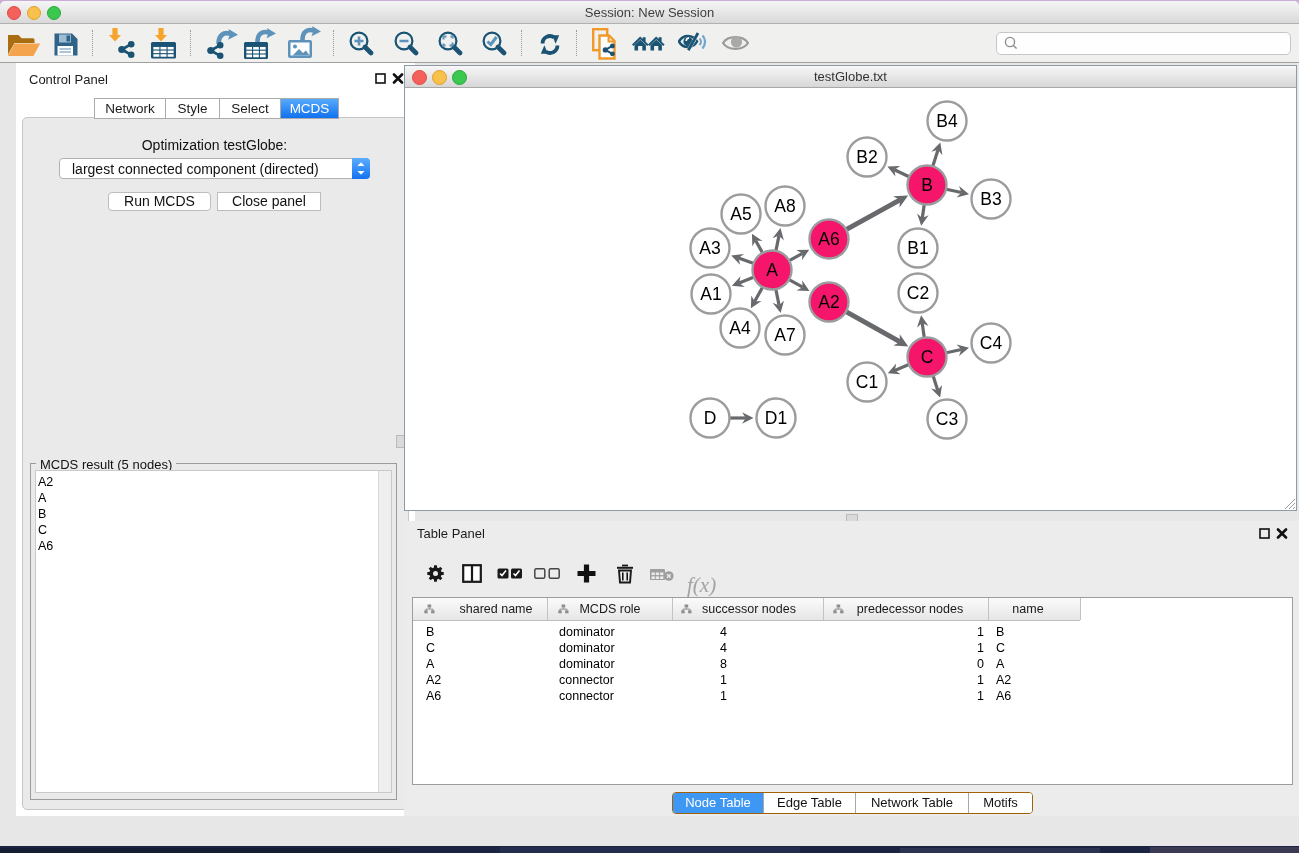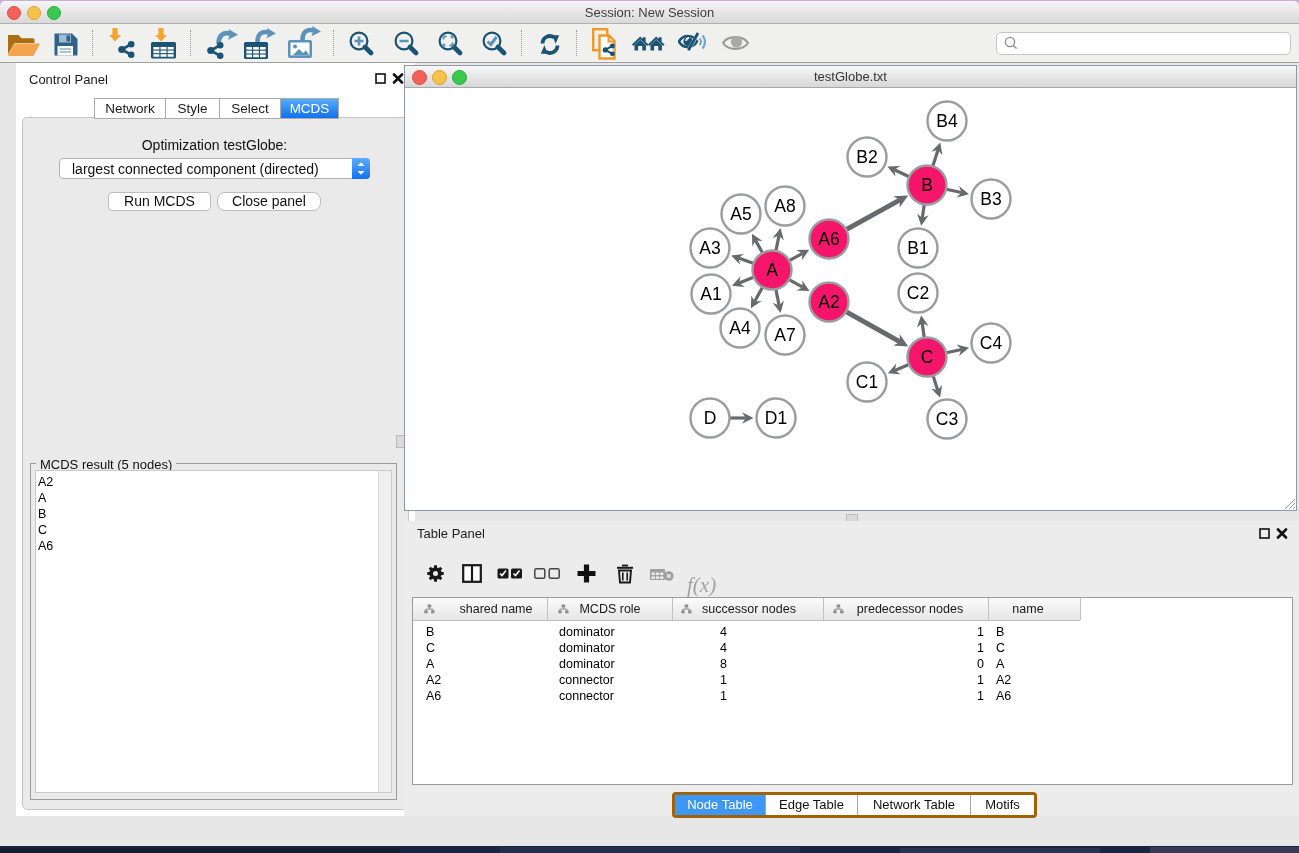--- a/index.html
+++ b/index.html
@@ -201,21 +201,21 @@
 </div>
 <div class="abs" style="left:6px;top:74px;width:385px;text-align:center;font-size:14px;color:#111">Optimization testGlobe:</div>
 <div class="abs" style="left:43px;top:95px;width:311px;height:21px;background:#fff;border:1px solid #b2b2b2;border-radius:4px;box-sizing:border-box">
         <div style="position:absolute;left:12px;top:0;font-size:14px;color:#111;line-height:20px">largest connected component (directed)</div>
         <div style="position:absolute;right:-1px;top:-1px;width:18px;height:21px;background:linear-gradient(#5cacfe,#1372f0);border-radius:0 4px 4px 0"><svg width="18" height="21" viewBox="0 0 18 21">
             <path d="M5.5 8 L9 4.2 L12.5 8 Z" fill="#fff"></path>
             <path d="M5.5 13 L9 16.8 L12.5 13 Z" fill="#fff"></path>
           </svg></div>
       </div>
 <div class="abs" style="left:92px;top:129px;width:103px;height:19px;background:#fff;border:1px solid #bdbdbd;border-radius:4px;box-sizing:border-box;font-size:14px;text-align:center;line-height:17px;color:#111">Run MCDS</div>
-<div class="abs" style="left:201px;top:129px;width:104px;height:19px;background:#fff;border:1px solid #bdbdbd;border-radius:8px;box-sizing:border-box;font-size:14px;text-align:center;line-height:17px;color:#111">Close panel</div>
+<div class="abs" style="left:201px;top:129px;width:104px;height:19px;background:#fff;border:1px solid #bdbdbd;border-radius:0;box-sizing:border-box;font-size:14px;text-align:center;line-height:17px;color:#111">Close panel</div>
 <div class="abs" style="left:14px;top:400px;width:367px;height:337px;border:1px solid #9b9b9b;box-sizing:border-box"></div>
 <div class="abs" style="left:20px;top:394px;background:#eaeaea;padding:0 4px;font-size:13px;color:#111">MCDS result (5 nodes)</div>
 <div class="abs" style="left:19px;top:407px;width:357px;height:323px;background:#fff;border:1px solid #c9c9c9;box-sizing:border-box"></div>
 <div class="abs" style="left:362px;top:408px;width:12px;height:321px;background:#efefef;border-left:1px solid #d8d8d8"></div>
 <div class="abs" style="left:22px;top:412px;font-size:12.5px;color:#000">A2</div>
 <div class="abs" style="left:22px;top:428px;font-size:12.5px;color:#000">A</div>
 <div class="abs" style="left:22px;top:444px;font-size:12.5px;color:#000">B</div>
 <div class="abs" style="left:22px;top:460px;font-size:12.5px;color:#000">C</div>
 <div class="abs" style="left:22px;top:476px;font-size:12.5px;color:#000">A6</div>
 </div>
@@ -421,19 +421,19 @@
 <div class="abs" style="left:146px;top:75px;font-size:12.5px;color:#000">connector</div>
 <div class="abs" style="left:254px;top:75px;width:60px;text-align:right;font-size:12.5px;color:#000">1</div>
 <div class="abs" style="left:511px;top:75px;width:60px;text-align:right;font-size:12.5px;color:#000">1</div>
 <div class="abs" style="left:583px;top:75px;font-size:12.5px;color:#000">A2</div>
 <div class="abs" style="left:13px;top:91px;font-size:12.5px;color:#000">A6</div>
 <div class="abs" style="left:146px;top:91px;font-size:12.5px;color:#000">connector</div>
 <div class="abs" style="left:254px;top:91px;width:60px;text-align:right;font-size:12.5px;color:#000">1</div>
 <div class="abs" style="left:511px;top:91px;width:60px;text-align:right;font-size:12.5px;color:#000">1</div>
 <div class="abs" style="left:583px;top:91px;font-size:12.5px;color:#000">A6</div>
 </div>
-<div class="abs" style="left:268px;top:271px;height:20px;border:3px solid #a16207;border-radius:4px;background:#fff;overflow:hidden;display:flex">
+<div class="abs" style="left:268px;top:271px;height:20px;border:1px solid #a16207;border-radius:4px;background:#fff;overflow:hidden;display:flex">
 <div style="width:91px;height:20px;border-right:1px solid #a8a8a8;background:#3f97f4;color:#fff;font-size:13px;text-align:center;line-height:20px;box-sizing:border-box">Node Table</div>
 <div style="width:92px;height:20px;border-right:1px solid #a8a8a8;background:#fff;color:#111;font-size:13px;text-align:center;line-height:20px;box-sizing:border-box">Edge Table</div>
 <div style="width:113px;height:20px;border-right:1px solid #a8a8a8;background:#fff;color:#111;font-size:13px;text-align:center;line-height:20px;box-sizing:border-box">Network Table</div>
 <div style="width:63px;height:20px;background:#fff;color:#111;font-size:13px;text-align:center;line-height:20px;box-sizing:border-box">Motifs</div>
 </div>
 </div>
 </div>
 </body></html>

